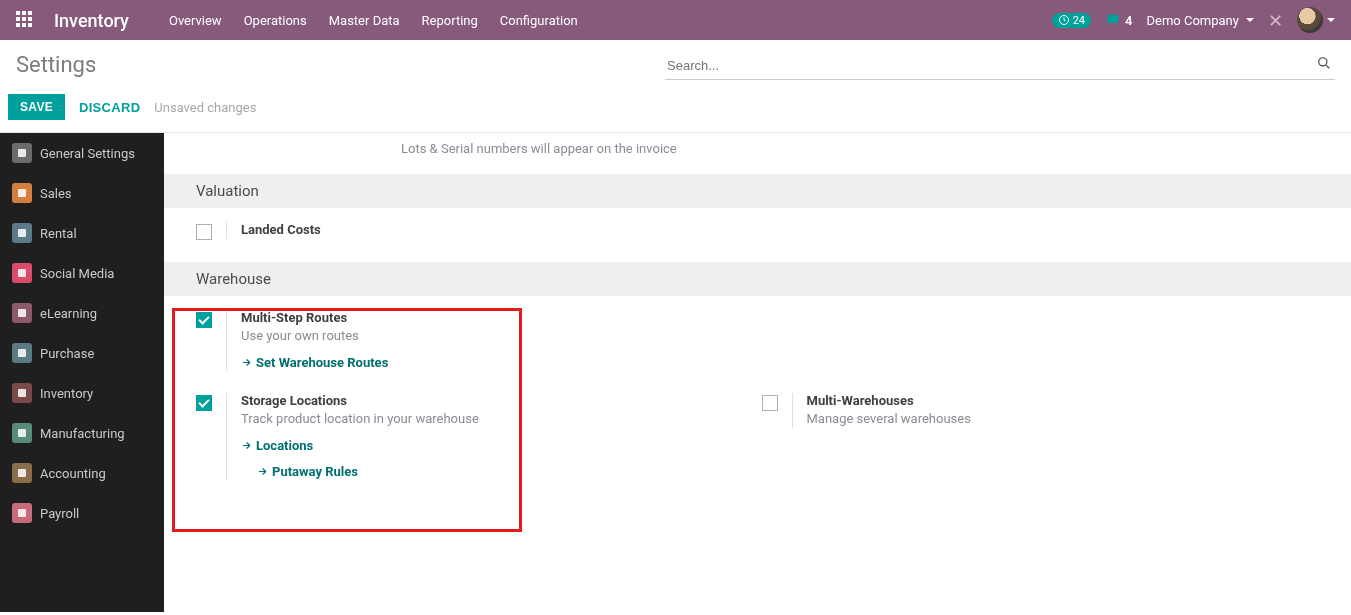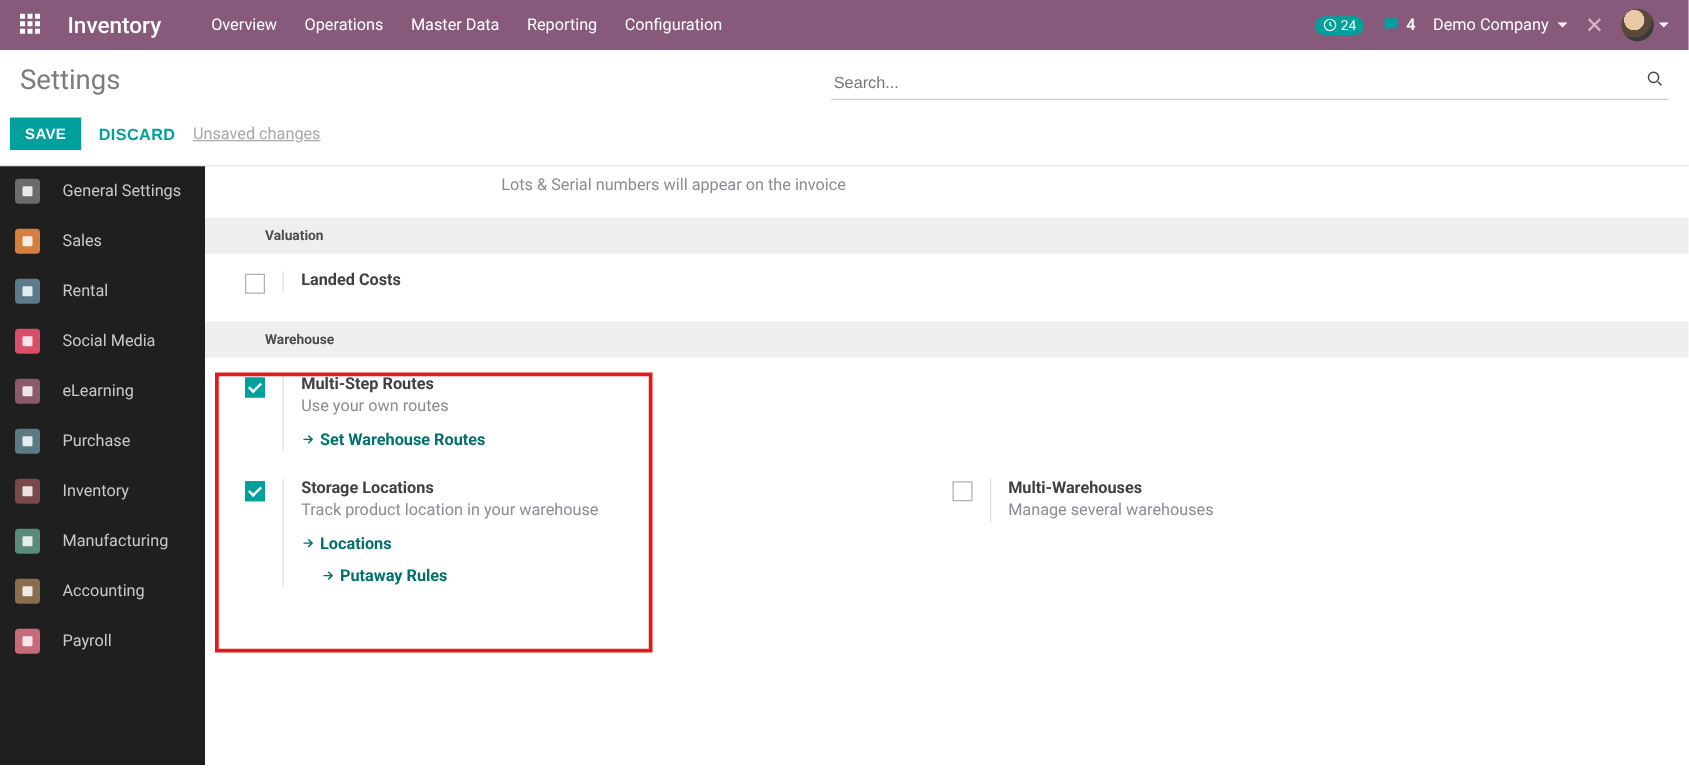--- a/index.html
+++ b/index.html
@@ -26,43 +26,43 @@
 .control-bar { display: flex; align-items: flex-start; padding: 12px 16px 6px; gap: 36px; }
 .page-title { font-size: 22px; color: #7c7c7c; font-weight: 400; flex: 0 0 auto; }
 .search-wrap { margin-left: auto; flex: 1; max-width: 670px; position: relative; }
 .search-input { width: 100%; border: none; border-bottom: 1px solid #ccc; padding: 6px 24px 6px 2px; font-size: 13px; outline: none; }
 .search-icon { position: absolute; right: 4px; top: 4px; color: #666; }
 
 
 .action-bar { display: flex; align-items: center; gap: 14px; padding: 8px 8px 12px; border-bottom: 1px solid #e5e5e5; }
 .btn-save { background: #00a09d; color: #fff; border: none; padding: 6px 12px; font-size: 12px; font-weight: 600; cursor: pointer; letter-spacing: .3px; }
 .btn-discard { background: none; border: none; color: #00a09d; font-size: 13px; font-weight: 600; cursor: pointer; letter-spacing: .3px; }
-.unsaved { color: #a8a8a8; font-size: 13px; text-decoration: underline; }
+.unsaved { color: #a8a8a8; font-size: 13px; }
 
 
 .main { display: flex; height: calc(615px - 40px - 50px - 46px); }
 
 
 .sidebar { width: 164px; background: #1f1f1f; overflow-y: auto; position: relative; }
 .sidebar::-webkit-scrollbar{width:10px}
 .sidebar::-webkit-scrollbar-track{background:#2a2a2a}
 .sidebar::-webkit-scrollbar-thumb{background:#5a5a5a}
-.sidebar-item { display: flex; align-items: center; gap: 18px; padding: 10px 12px; color: #c9c9c9; font-size: 13px; cursor: pointer; }
+.sidebar-item { display: flex; align-items: center; gap: 8px; padding: 10px 12px; color: #c9c9c9; font-size: 13px; cursor: pointer; }
 .sb-icon { width: 20px; height: 20px; border-radius: 3px; display: flex; align-items: center; justify-content: center; flex-shrink: 0; }
 .sb-icon svg { width: 12px; height: 12px; fill: #fff; }
 
 
 .content { flex: 1; overflow-y: auto; position: relative; padding-bottom: 30px; }
 .content::-webkit-scrollbar{width:14px}
 .content::-webkit-scrollbar-track{background:#f0f0f0}
 .content::-webkit-scrollbar-thumb{background:#c8c8c8}
 
 .top-note { color: #8f8994; font-size: 13px; padding: 8px 0 18px 237px; }
 
-.section-header { background: #efefef; padding: 8px 12px 8px 48px; font-size: 11px; font-weight: 700; color: #4c4c4c; margin-bottom: 14px; }
+.section-header { background: #efefef; padding: 8px 12px 8px 32px; font-size: 15px; font-weight: 400; color: #4c4c4c; margin-bottom: 14px; }
 
 .settings-row { display: flex; padding: 0 24px 22px 32px; gap: 0; }
 .setting-block { flex: 0 0 50%; display: flex; gap: 14px; align-items: flex-start; padding-right: 40px; }
 .chk { width: 16px; height: 16px; border: 1px solid #b0b0b0; background: #fff; cursor: pointer; flex-shrink: 0; margin-top: 2px; position: relative; }
 .chk.checked { background: #00a09d; border-color: #00a09d; }
 .chk.checked::after { content: ""; position: absolute; left: 4px; top: 1px; width: 4px; height: 8px; border: solid #fff; border-width: 0 2px 2px 0; transform: rotate(45deg); }
 .setting-body { border-left: 1px solid #e0e0e0; padding-left: 14px; flex: 1; }
 .setting-title { font-weight: 700; color: #404040; margin-bottom: 2px; font-size: 13px; }
 .setting-desc { color: #8f8994; font-size: 13px; line-height: 1.4; }
 .setting-link { display: block; margin-top: 10px; color: #00706e; font-weight: 700; text-decoration: none; font-size: 13px; }

